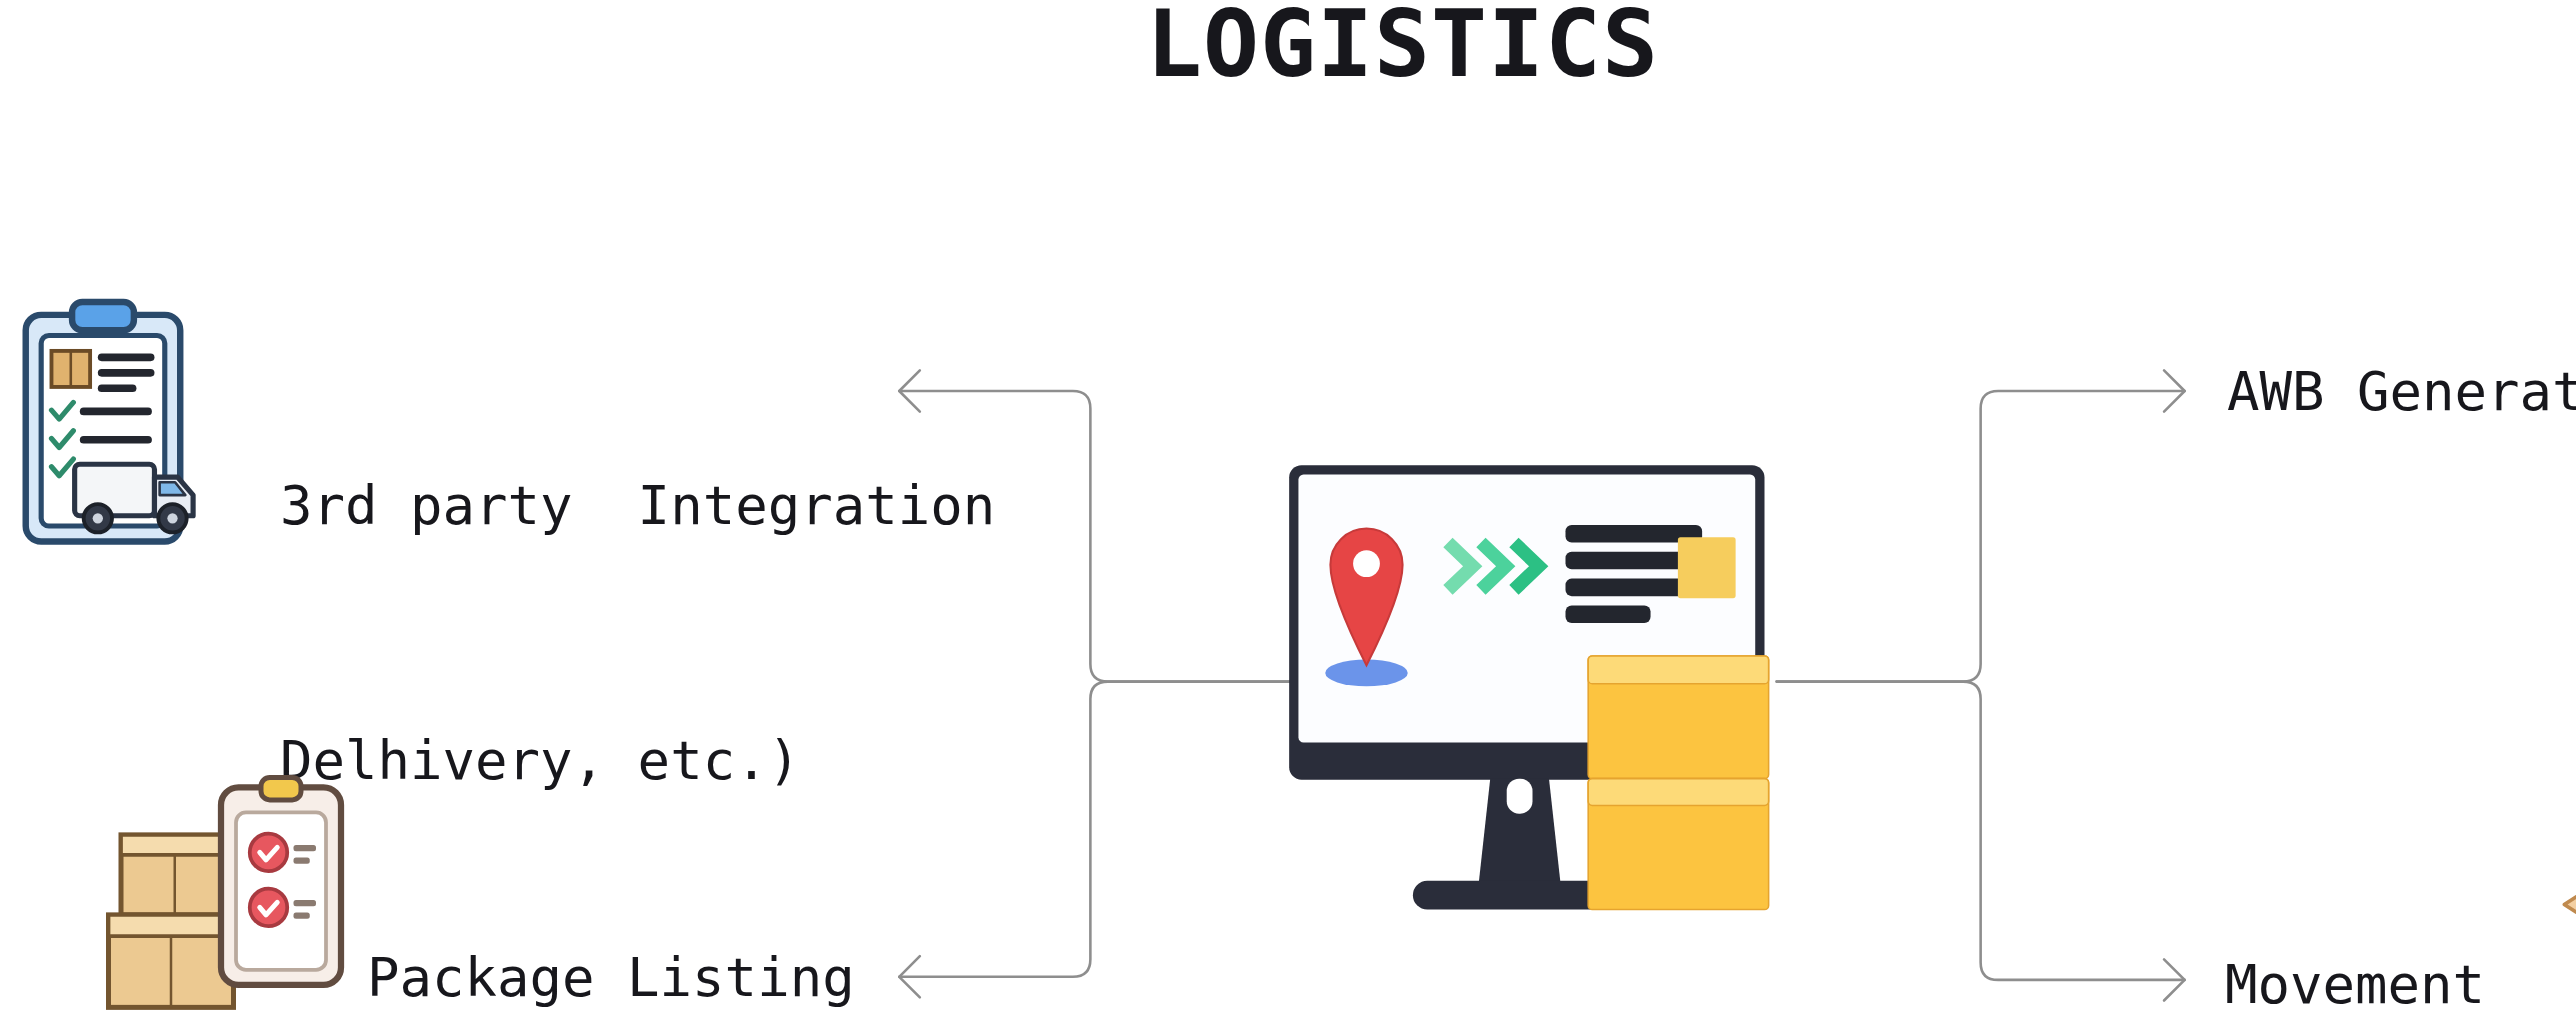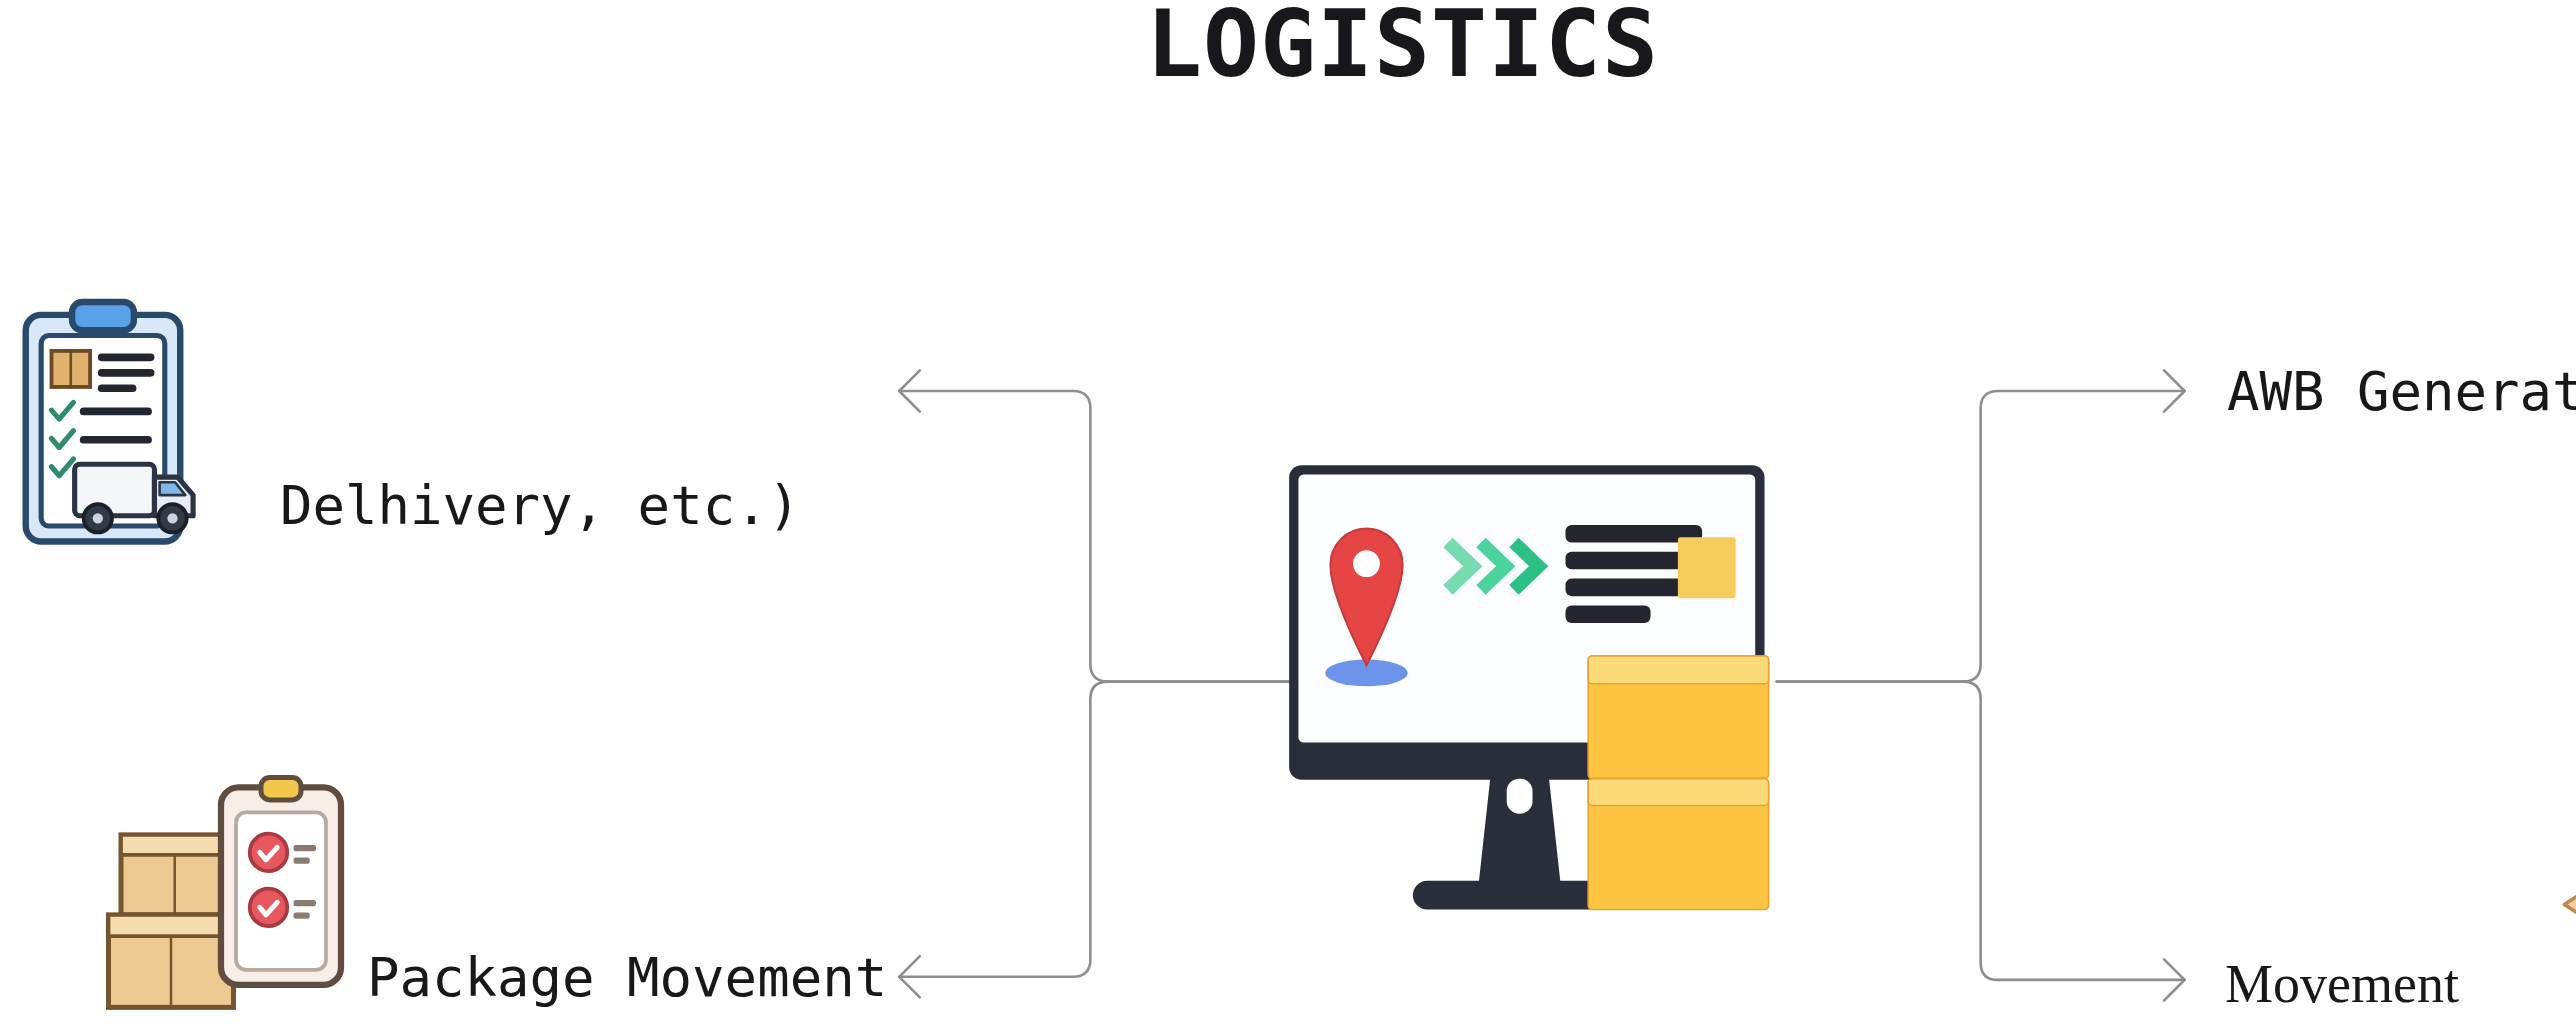--- a/index.html
+++ b/index.html
@@ -17,21 +17,21 @@
     color: #17171c; white-space: pre;
   }
   .label {
     position: absolute; font-size: 54px; line-height: 85px;
     color: #17171c; white-space: pre;
   }
   .icon { position: absolute; display: block; }
   .lbl-third   { left: 280px;  top: 293px;  }
   .lbl-package { left: 367px;  top: 935px; }
   .lbl-awb     { left: 2227px; top: 349px;  }
-  .lbl-move    { left: 2225px; top: 942px; font-family: Liberation Serif, serif; }
+  .lbl-move    { left: 2225px; top: 942px; }
   .ic-clipboard-truck { left: 17.5px;   top: 294px;  width: 206px; height: 258px; }
   .ic-packages        { left: 106px;  top: 768px; width: 250px; height: 260px; }
   .ic-center          { left: 1285px; top: 459px;  width: 495px; height: 464px; }
   .ic-move            { left: 2546px; top: 794px; width: 183px; height: 221px; }
 </style>
 </head>
 <body>
 
 <div class="canvas">
 
@@ -67,20 +67,21 @@
       <rect x="44" y="132" width="62" height="40" rx="4" fill="#f4f6f8" stroke="#2a3445" stroke-width="4"></rect>
       <path d="M106 142 h18 l12 14 v16 h-30 z" fill="#e8edf4" stroke="#2a3445" stroke-width="4" stroke-linejoin="round"></path>
       <path d="M110 146 h12 l8 10 h-20 z" fill="#7fb8e8" stroke="#2a3445" stroke-width="2" stroke-linejoin="round"></path>
       <circle cx="62" cy="174" r="11" fill="#323947" stroke="#1c2129" stroke-width="3"></circle>
       <circle cx="62" cy="174" r="4" fill="#cdd4de"></circle>
       <circle cx="120" cy="174" r="11" fill="#323947" stroke="#1c2129" stroke-width="3"></circle>
       <circle cx="120" cy="174" r="4" fill="#cdd4de"></circle>
     </g>
   </svg>
   <div class="label lbl-third">
+    <div>3rd party  Integration</div>
     <div>Delhivery, etc.)</div>
   </div>
 
   <svg class="icon ic-packages" viewBox="0 0 200 205">
     <rect x="12" y="52" width="86" height="64" fill="#ecc991" stroke="#73552f" stroke-width="4"></rect>
     <rect x="12" y="52" width="86" height="16" fill="#f5dcae" stroke="#73552f" stroke-width="3"></rect>
     <line x1="55" y1="68" x2="55" y2="116" stroke="#73552f" stroke-width="2"></line>
     <rect x="2" y="116" width="100" height="74" fill="#ecc991" stroke="#73552f" stroke-width="4"></rect>
     <rect x="2" y="116" width="100" height="17" fill="#f5dcae" stroke="#73552f" stroke-width="3"></rect>
     <line x1="52" y1="133" x2="52" y2="190" stroke="#73552f" stroke-width="2"></line>
@@ -89,21 +90,21 @@
     <rect x="124" y="6" width="32" height="18" rx="7" fill="#f2c84c" stroke="#614c40" stroke-width="4"></rect>
     <circle cx="130" cy="66" r="15" fill="#e7575f" stroke="#a83a40" stroke-width="3"></circle>
     <path d="M123 66 l5 6 l9 -10" fill="none" stroke="#ffffff" stroke-width="4" stroke-linecap="round" stroke-linejoin="round"></path>
     <rect x="150" y="60" width="18" height="5" rx="2" fill="#8a7a70"></rect>
     <rect x="150" y="70" width="13" height="5" rx="2" fill="#8a7a70"></rect>
     <circle cx="130" cy="110" r="15" fill="#e7575f" stroke="#a83a40" stroke-width="3"></circle>
     <path d="M123 110 l5 6 l9 -10" fill="none" stroke="#ffffff" stroke-width="4" stroke-linecap="round" stroke-linejoin="round"></path>
     <rect x="150" y="104" width="18" height="5" rx="2" fill="#8a7a70"></rect>
     <rect x="150" y="114" width="13" height="5" rx="2" fill="#8a7a70"></rect>
   </svg>
-  <div class="label lbl-package">Package Movement</div>
+  <div class="label lbl-package">Package Listing</div>
 
   <svg class="icon ic-center" viewBox="0 0 960 900">
 
     <rect x="8" y="12" width="922" height="610" rx="24" fill="#2a2d3a"></rect>
     <rect x="26" y="30" width="886" height="520" rx="10" fill="#fcfdff"></rect>
 
     <ellipse cx="158" cy="415" rx="80" ry="26" fill="#6b94ea"></ellipse>
 
     <path d="M158 400 Q 88 262 88 205 A 70 70 0 1 1 228 205 Q 228 262 158 400 Z" fill="#e64545" stroke="#c73a3a" stroke-width="4"></path>
     <circle cx="158" cy="203" r="26" fill="#ffffff"></circle>

